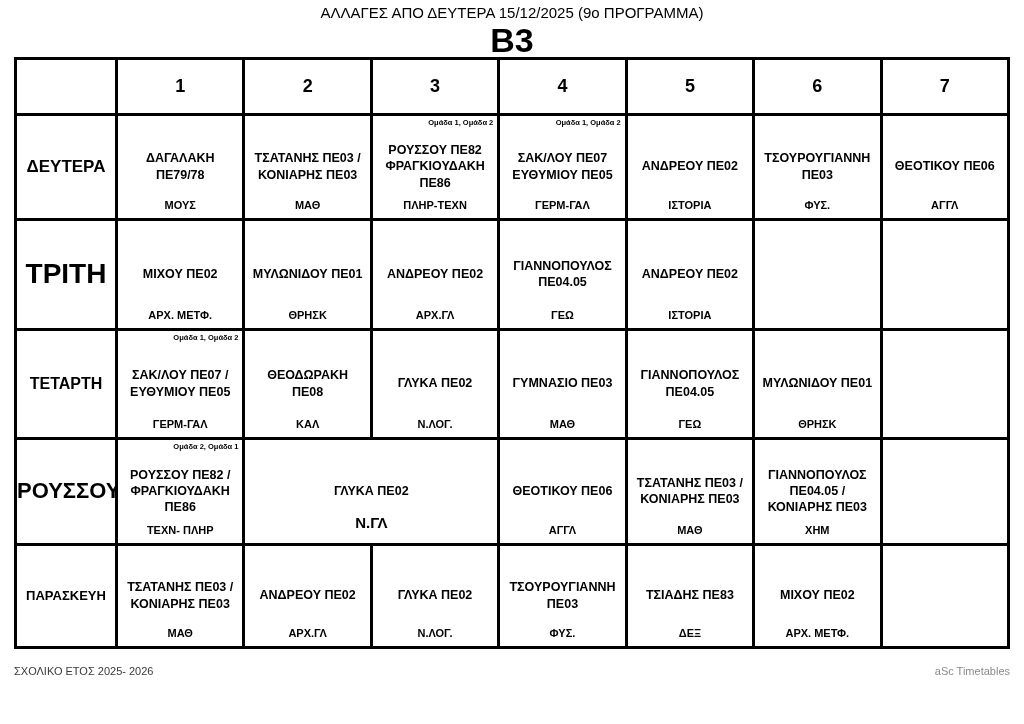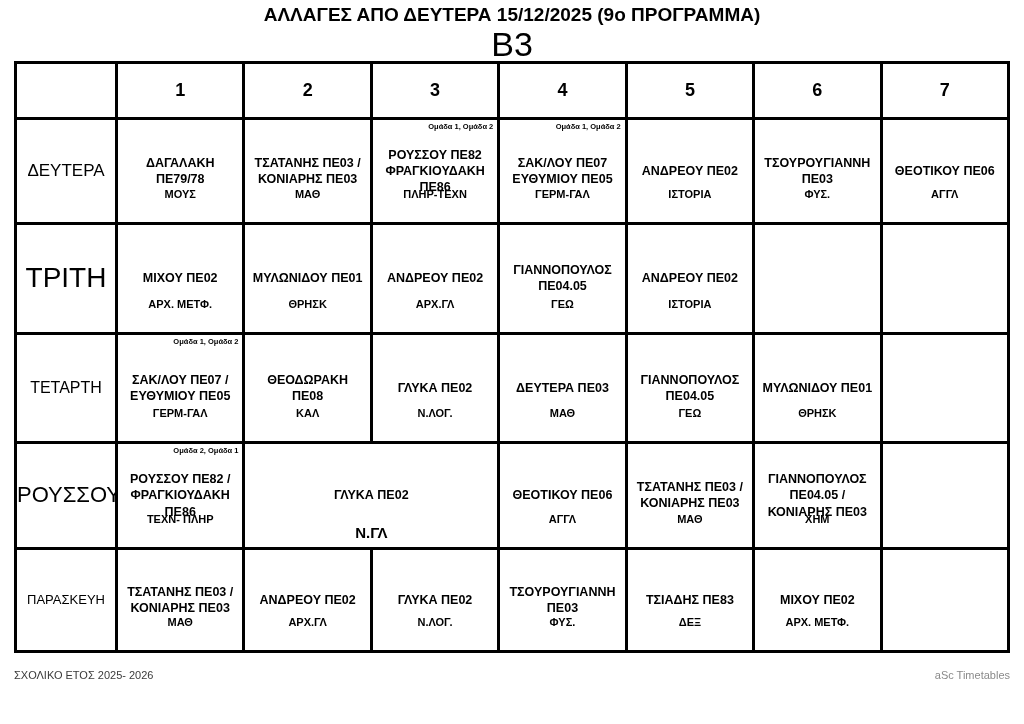--- a/index.html
+++ b/index.html
@@ -6,27 +6,27 @@
   body {
     width: 1024px; height: 724px;
     font-family: "Liberation Sans", sans-serif;
     color: #000;
     overflow: hidden;
   }
   .page { padding: 5px 14px 0 14px; }
 
   .title {
     text-align: center;
-    font-weight: bold;
-    font-size: 19px;
+    font-weight: normal;
+    font-size: 15px;
     line-height: 1.1;
   }
   .class-title {
     text-align: center;
-    font-weight: normal;
+    font-weight: bold;
     font-size: 34px;
     line-height: 1.0;
     margin-top: 1px;
   }
   .school {
     font-size: 10.5px;
     border-bottom: 1px solid #000;
     padding-bottom: 1px;
     margin-top: -1px;
   }
@@ -45,49 +45,49 @@
 
   tr.header-row th { height: 53px; }
   .period-th { font-size: 18px; font-weight: bold; text-align: center; }
 
   tr.day-0 th, tr.day-0 td { height: 102px; }
   tr.day-1 th, tr.day-1 td { height: 107px; }
   tr.day-2 th, tr.day-2 td { height: 106px; }
   tr.day-3 th, tr.day-3 td { height: 103px; }
   tr.day-4 th, tr.day-4 td { height: 100px; }
 
-  .day-th { font-weight: normal; text-align: center; vertical-align: middle; }
+  .day-th { font-weight: bold; text-align: center; vertical-align: middle; }
   tr.day-0 .day-th { font-size: 17px; }
   tr.day-1 .day-th { font-size: 28px; }
   tr.day-2 .day-th { font-size: 16px; }
   tr.day-3 .day-th { font-size: 22px; }
   tr.day-4 .day-th { font-size: 13px; margin-left: 40px; }
 
   td.lesson, td.empty { position: relative; }
   .teacher {
     position: absolute; top: 0; left: 0; right: 0; bottom: 0;
     display: flex; align-items: center; justify-content: center;
     font-weight: bold;
     font-size: 12.5px;
     line-height: 1.3;
     text-align: center;
     padding: 0 5px;
   }
   .subject {
-    position: absolute; left: 0; right: 0; bottom: 22px;
+    position: absolute; left: 0; right: 0; bottom: 7px;
     text-align: center;
     font-weight: bold;
     font-size: 11px;
   }
   .group-label {
     position: absolute; top: 2px; right: 4px;
     font-size: 7.5px;
     font-weight: bold;
   }
-  td.merged .subject { font-size: 15px; bottom: 6px; }
+  td.merged .subject { font-size: 15px; bottom: 12px; }
 
   .footer {
     width: 996px;
     display: flex;
     justify-content: space-between;
     margin-top: 16px;
     font-size: 11px;
   }
   .footer .left { color: #3a3a3a; }
   .footer .right { color: #8a8a8a; }
@@ -190,21 +190,21 @@
           </td>
           <td class="lesson">
             <div class="teacher">ΘΕΟΔΩΡΑΚΗ ΠΕ08</div>
             <div class="subject">ΚΑΛ</div>
           </td>
           <td class="lesson">
             <div class="teacher">ΓΛΥΚΑ ΠΕ02</div>
             <div class="subject">Ν.ΛΟΓ.</div>
           </td>
           <td class="lesson">
-            <div class="teacher">ΔΕΥΤΕΡΑ ΠΕ03</div>
+            <div class="teacher">ΓΥΜΝΑΣΙΟ ΠΕ03</div>
             <div class="subject">ΜΑΘ</div>
           </td>
           <td class="lesson">
             <div class="teacher">ΓΙΑΝΝΟΠΟΥΛΟΣ ΠΕ04.05</div>
             <div class="subject">ΓΕΩ</div>
           </td>
           <td class="lesson">
             <div class="teacher">ΜΥΛΩΝΙΔΟΥ ΠΕ01</div>
             <div class="subject">ΘΡΗΣΚ</div>
           </td>

